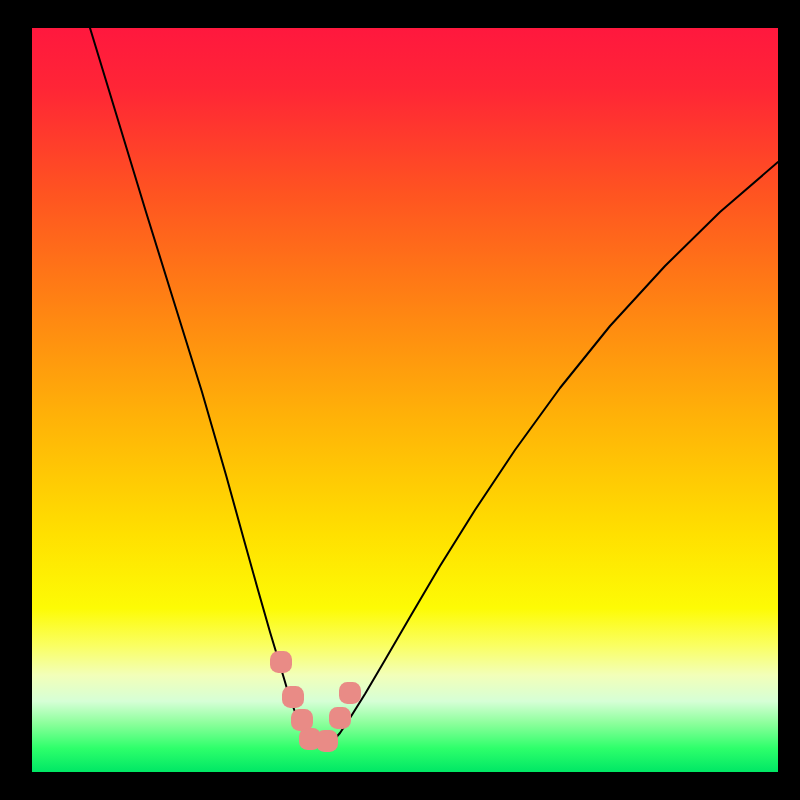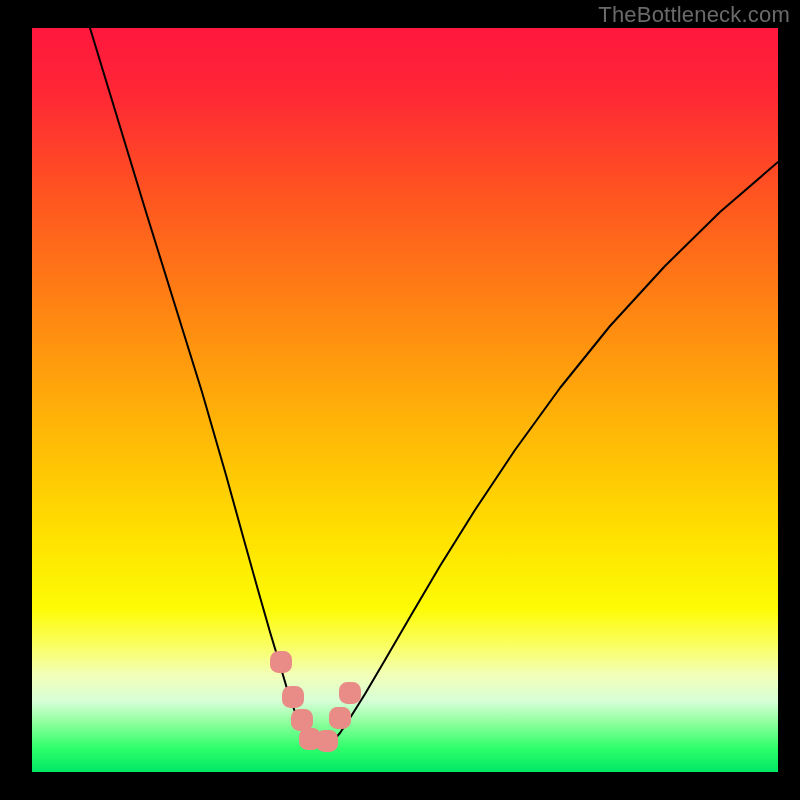--- a/index.html
+++ b/index.html
@@ -31,21 +31,20 @@
   svg {
     position: absolute;
     left: 0;
     top: 0;
   }
 </style>
 </head>
 <body>
 
 <div class="frame">
-  <div class="watermark">TheBottleneck.com</div>
   <svg id="chart-svg" width="800" height="800" viewBox="0 0 800 800">
     <defs>
       <linearGradient id="bg-grad" x1="0" y1="0" x2="0" y2="1">
           <stop offset="0.00%" stop-color="#ff183e"></stop>
           <stop offset="8.00%" stop-color="#ff2536"></stop>
           <stop offset="22.00%" stop-color="#ff5321"></stop>
           <stop offset="37.00%" stop-color="#ff8213"></stop>
           <stop offset="52.00%" stop-color="#ffb108"></stop>
           <stop offset="68.00%" stop-color="#ffe000"></stop>
           <stop offset="78.00%" stop-color="#fdfb05"></stop>

